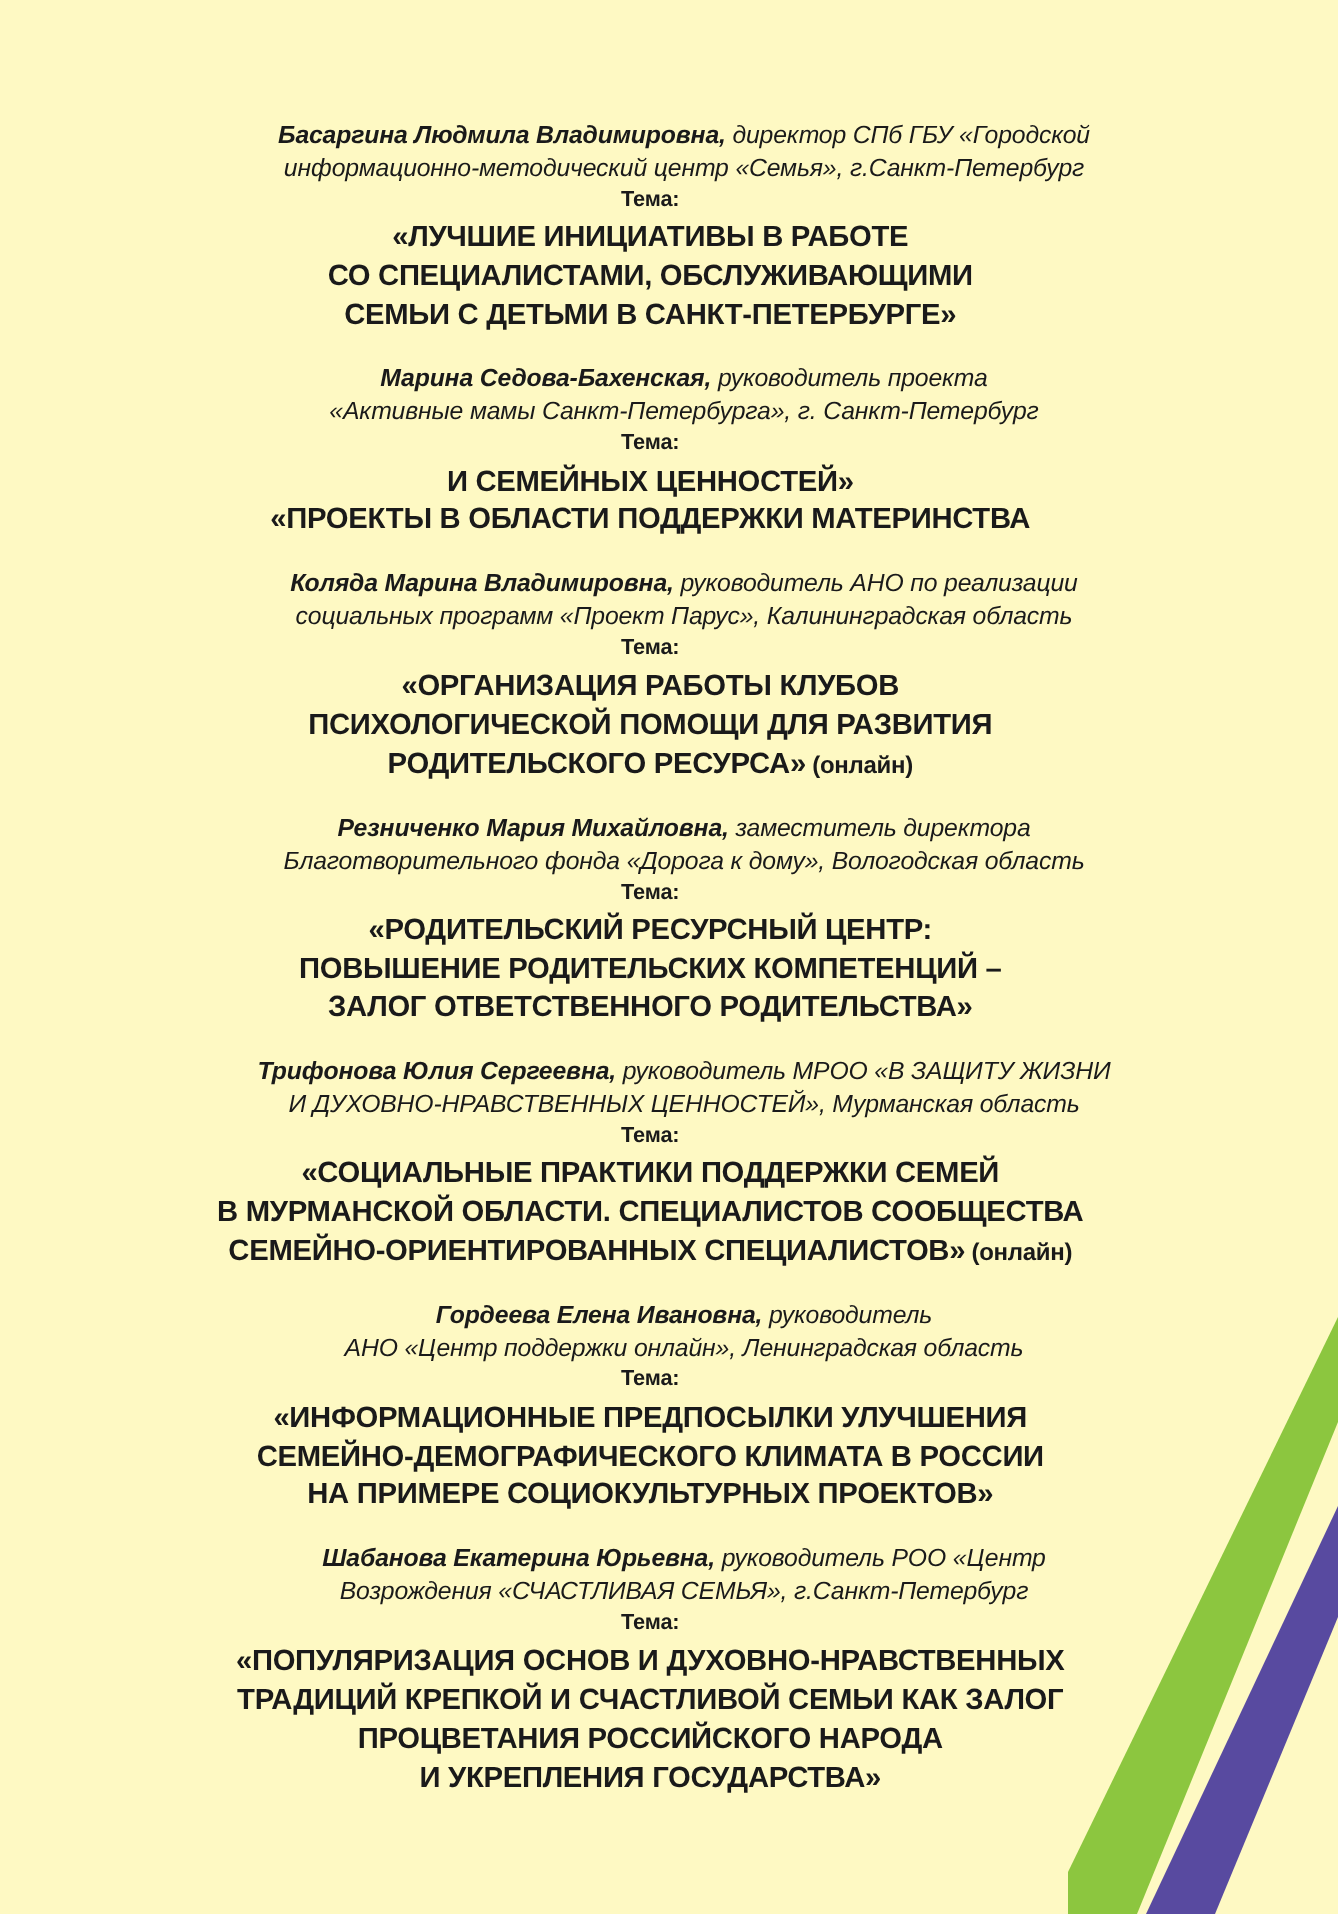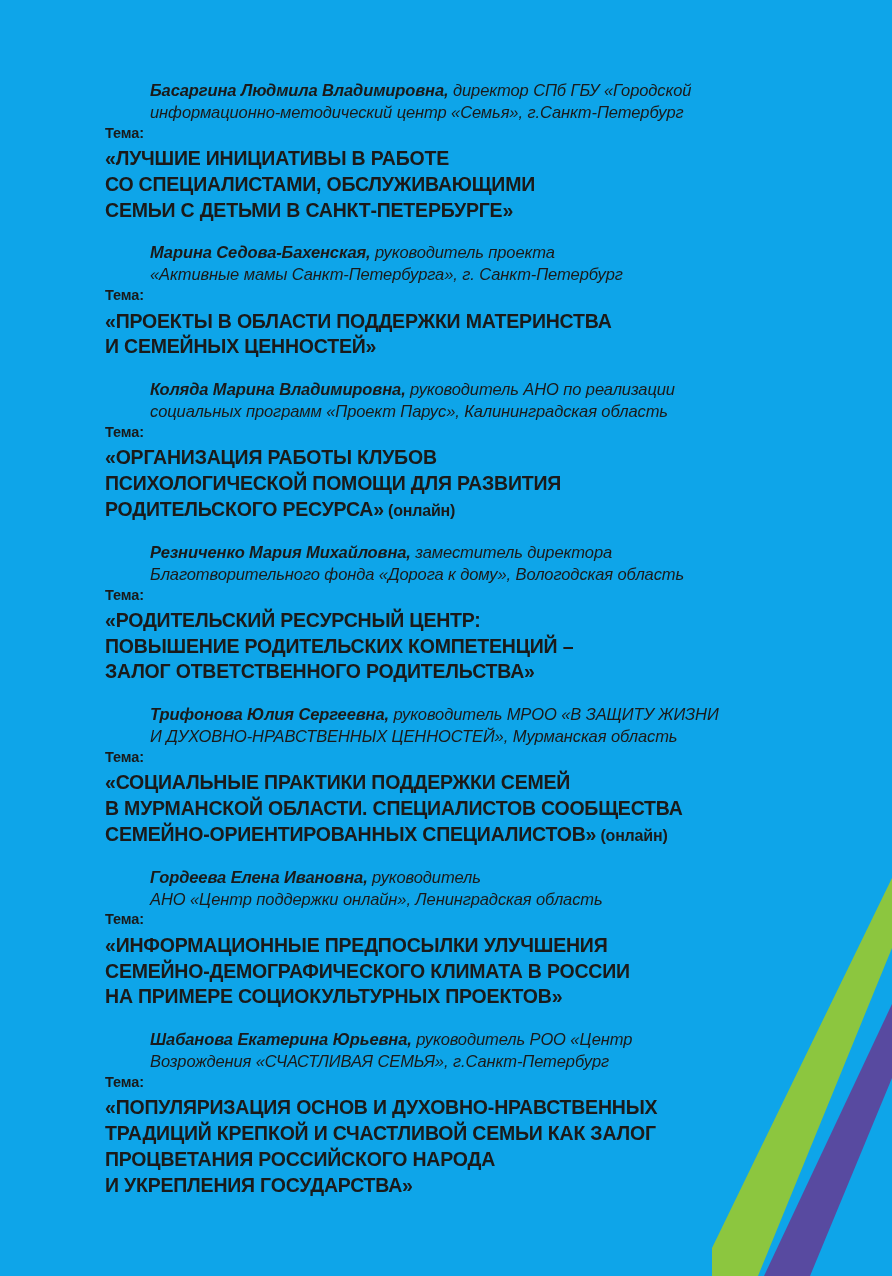--- a/index.html
+++ b/index.html
@@ -93,38 +93,38 @@
     white-space: nowrap;
   }
   .topic-title .online-tag {
     font-weight: bold;
     font-size: 16px;
   }
 </style>
 </head>
 <body style="color: rgb(26, 26, 26);">
 
-<div class="page" style="background: #0ea5e9;">
+<div class="page" style="background: #fef9c3; text-align: center;">
 
   <div class="content">
       <div class="entry">
         <div class="speaker"><span class="speaker-name">Басаргина Людмила Владимировна,</span><span class="speaker-role"> директор СПб ГБУ «Городской</span><br><span class="speaker-role">информационно-методический центр «Семья», г.Санкт-Петербург</span></div>
         <div class="topic-label">Тема:</div>
         <div class="topic-title">
           <span class="title-line">«ЛУЧШИЕ ИНИЦИАТИВЫ В РАБОТЕ</span>
           <span class="title-line">СО СПЕЦИАЛИСТАМИ, ОБСЛУЖИВАЮЩИМИ</span>
           <span class="title-line">СЕМЬИ С ДЕТЬМИ В САНКТ-ПЕТЕРБУРГЕ»</span>
         </div>
       </div>
       <div class="entry">
         <div class="speaker"><span class="speaker-name">Марина Седова-Бахенская,</span><span class="speaker-role"> руководитель проекта</span><br><span class="speaker-role">«Активные мамы Санкт-Петербурга», г. Санкт-Петербург</span></div>
         <div class="topic-label">Тема:</div>
         <div class="topic-title">
+          <span class="title-line">И СЕМЕЙНЫХ ЦЕННОСТЕЙ»</span>
           <span class="title-line">«ПРОЕКТЫ В ОБЛАСТИ ПОДДЕРЖКИ МАТЕРИНСТВА</span>
-          <span class="title-line">И СЕМЕЙНЫХ ЦЕННОСТЕЙ»</span>
         </div>
       </div>
       <div class="entry">
         <div class="speaker"><span class="speaker-name">Коляда Марина Владимировна,</span><span class="speaker-role"> руководитель АНО по реализации</span><br><span class="speaker-role">социальных программ «Проект Парус», Калининградская область</span></div>
         <div class="topic-label">Тема:</div>
         <div class="topic-title">
           <span class="title-line">«ОРГАНИЗАЦИЯ РАБОТЫ КЛУБОВ</span>
           <span class="title-line">ПСИХОЛОГИЧЕСКОЙ ПОМОЩИ ДЛЯ РАЗВИТИЯ</span>
           <span class="title-line"><span>РОДИТЕЛЬСКОГО РЕСУРСА»</span><span class="online-tag"> (онлайн)</span></span>
         </div>

